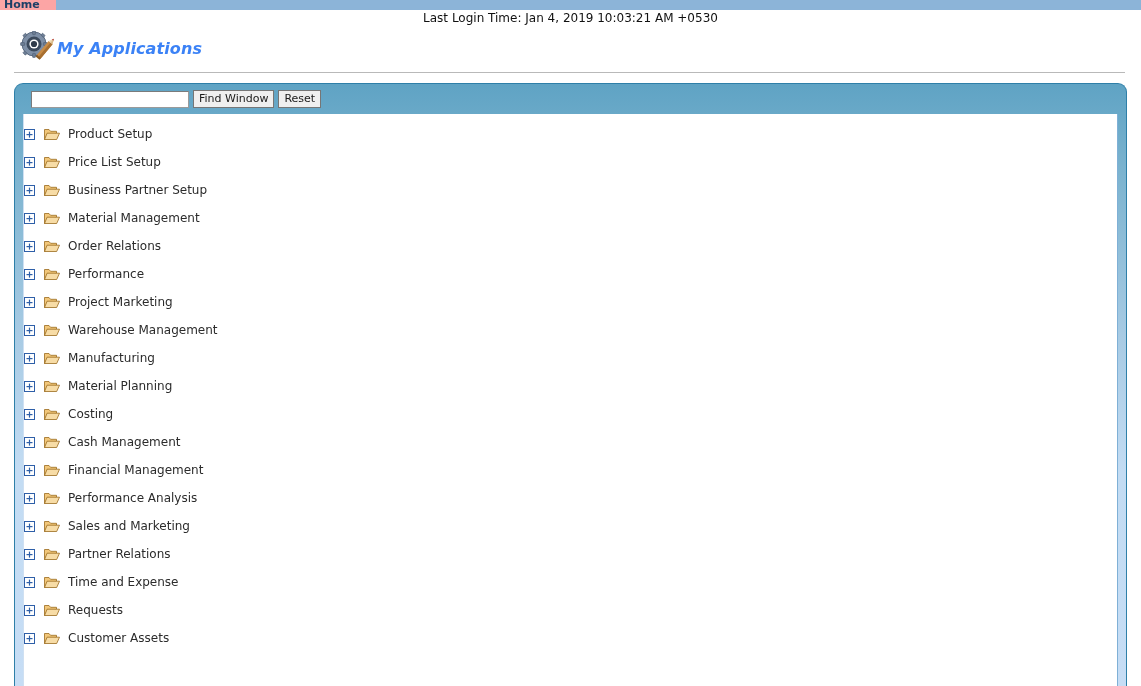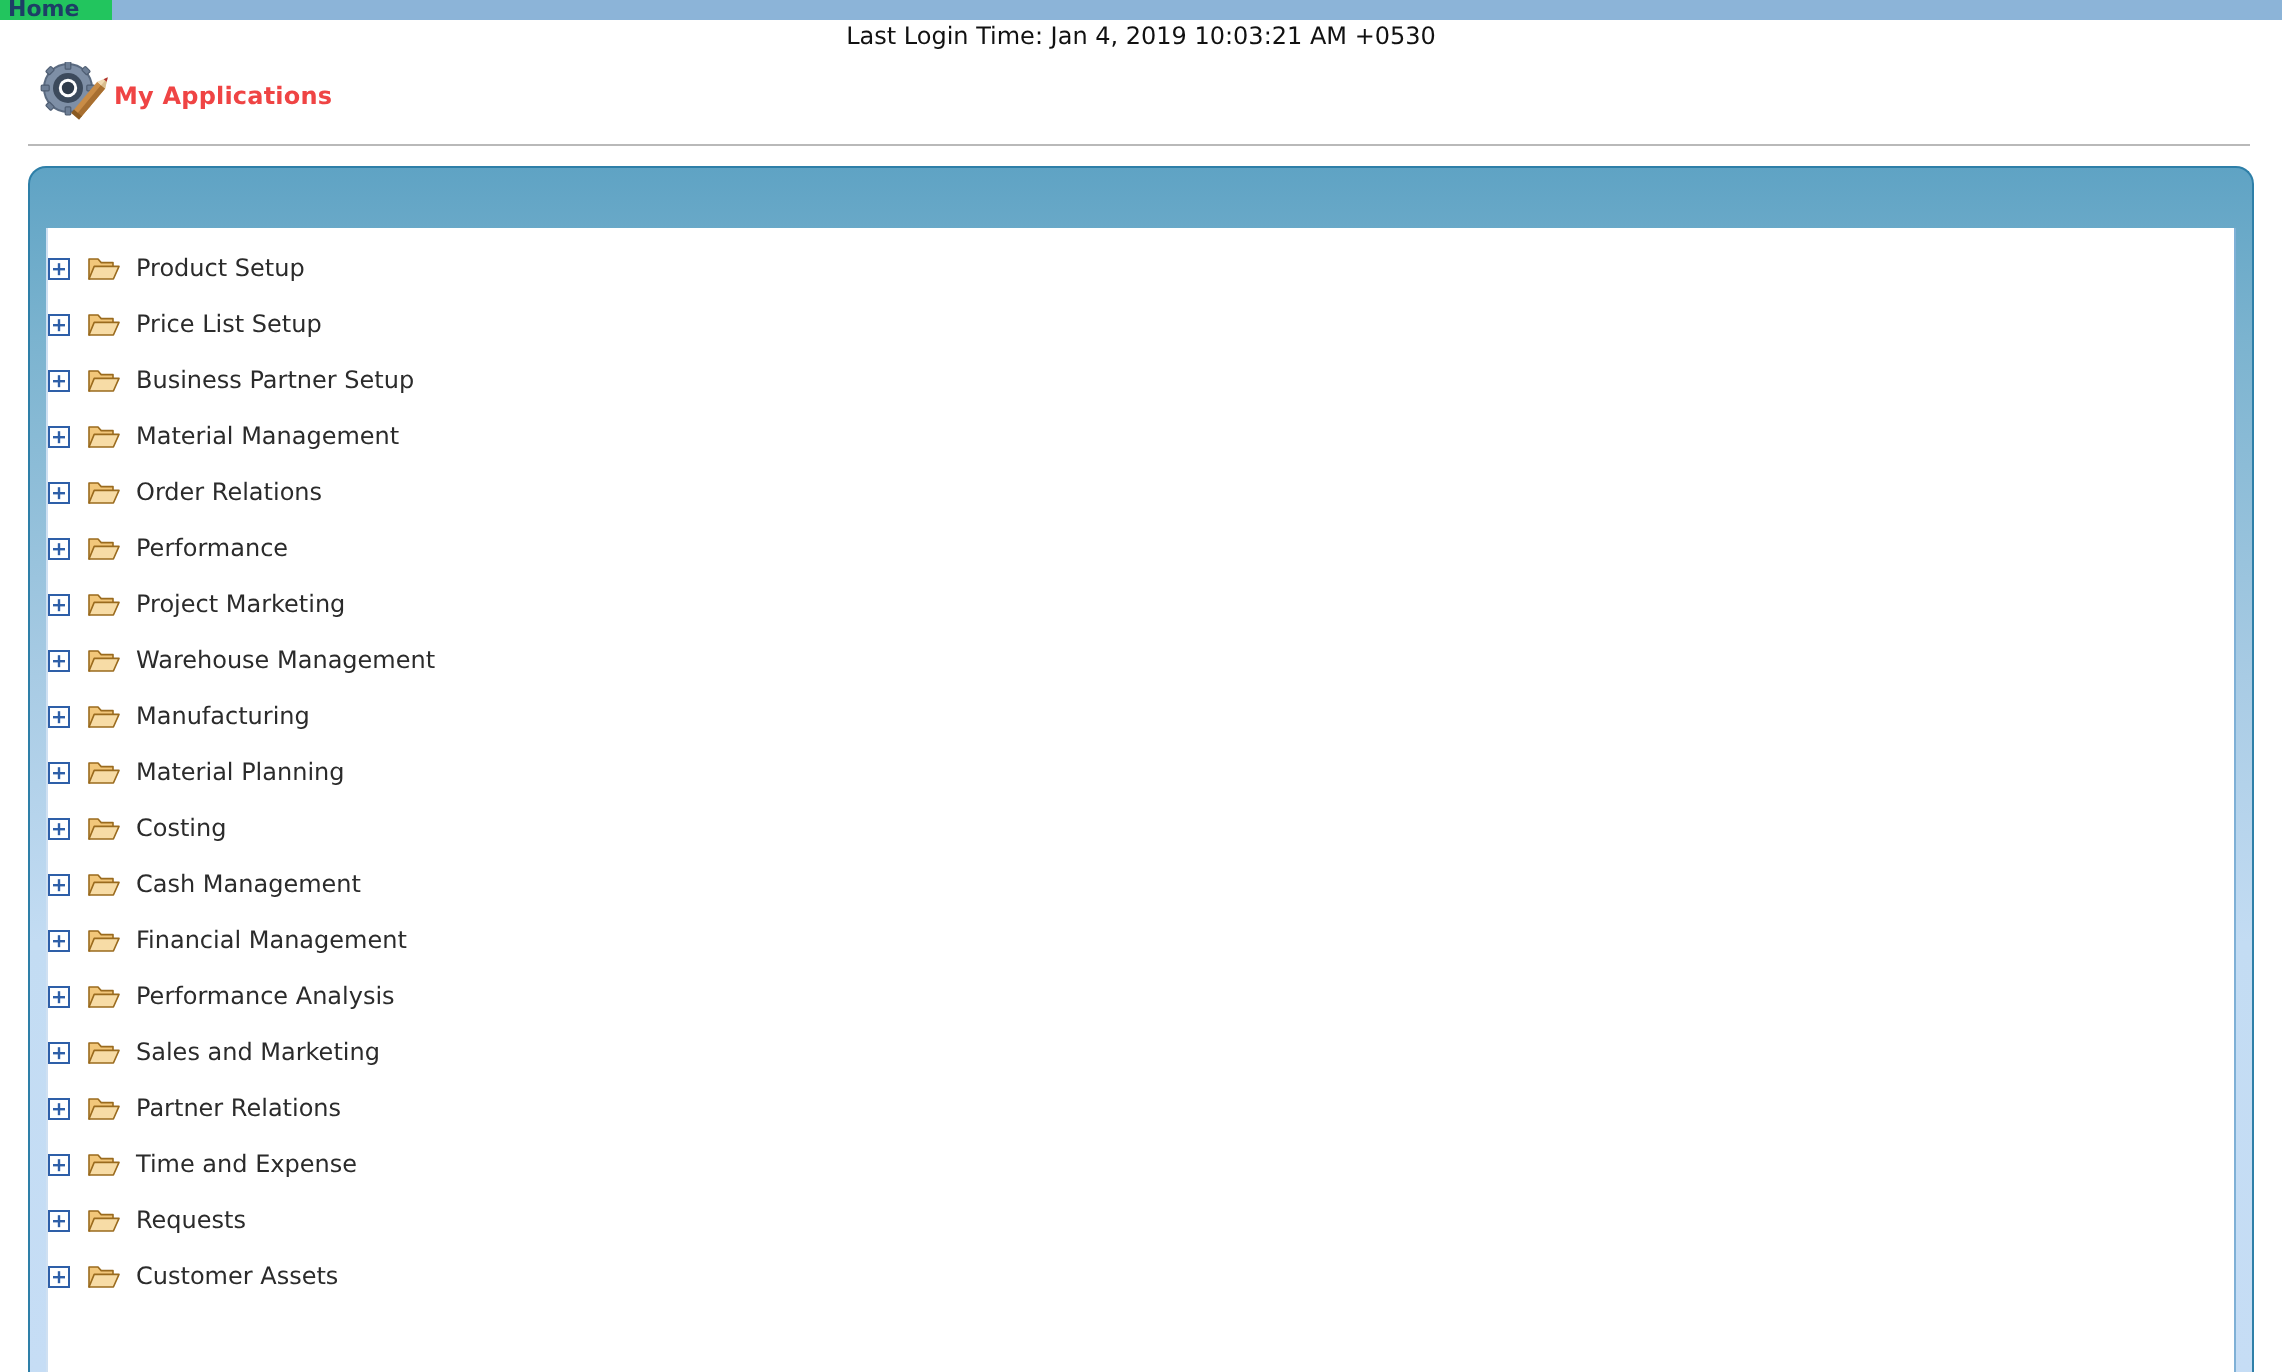--- a/index.html
+++ b/index.html
@@ -15,21 +15,21 @@
   .tabstrip {
     position: absolute;
     top: 0; left: 0;
     width: 1141px; height: 10px;
     background: #8cb4d8;
   }
   .tabstrip .tab-home {
     position: absolute;
     left: 0; top: 0;
     width: 56px; height: 10px;
-    background: #22c55e;
+    background: #fca5a5;
     color: #1d3f66;
     font-size: 11px;
     font-weight: bold;
     line-height: 10px;
     padding-left: 4px;
     overflow: hidden;
     white-space: nowrap;
   }
   .tabstrip .tab-rest {
     position: absolute;
@@ -60,25 +60,26 @@
     display: flex;
     align-items: center;
     gap: 3px;
   }
   .gear-pencil-icon {
     width: 34px; height: 34px;
     display: block;
     flex: none;
   }
   .app-title {
-    font-size: 12px;
+    font-size: 16px;
     font-weight: bold;
-    color: #ef4444;
+    color: #3b82f6;
     letter-spacing: .1px;
     white-space: nowrap;
+    font-style: italic;
   }
   .header-divider {
     position: absolute;
     left: 14px; top: 62px;
     width: 1111px; height: 1px;
     background: #b9b9b9;
   }
 
   
   .panel {
@@ -218,20 +219,25 @@
       </g>
     </svg>
     <div class="app-title">My Applications</div>
   </div>
 
   <div class="header-divider"></div>
 </div>
 
 <div class="panel">
 
+  <div class="panel-toolbar">
+    <input class="find-input" type="text" placeholder="" style="">
+    <button class="btn">Find Window</button>
+    <button class="btn">Reset</button>
+  </div>
 
   <div class="content-area">
     <ul class="tree" id="tree-root">
         <li class="tree-item">
           <svg class="expander" viewBox="0 0 11 11">
       <rect x="0.5" y="0.5" width="10" height="10" fill="#ffffff" stroke="#2e5fa8" stroke-width="1"></rect>
       <rect x="2.5" y="5" width="6" height="1.2" fill="#2e5fa8"></rect>
       <rect x="4.9" y="2.6" width="1.2" height="6" fill="#2e5fa8"></rect>
     </svg>
           <svg class="folder-icon" viewBox="0 0 16 13">

